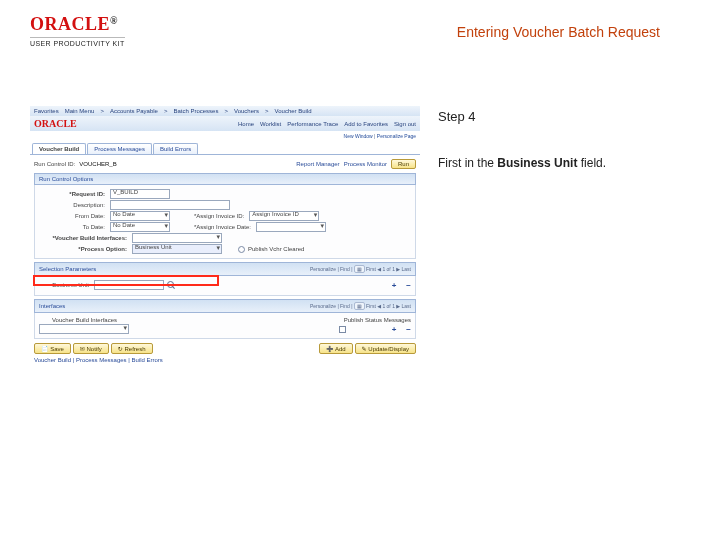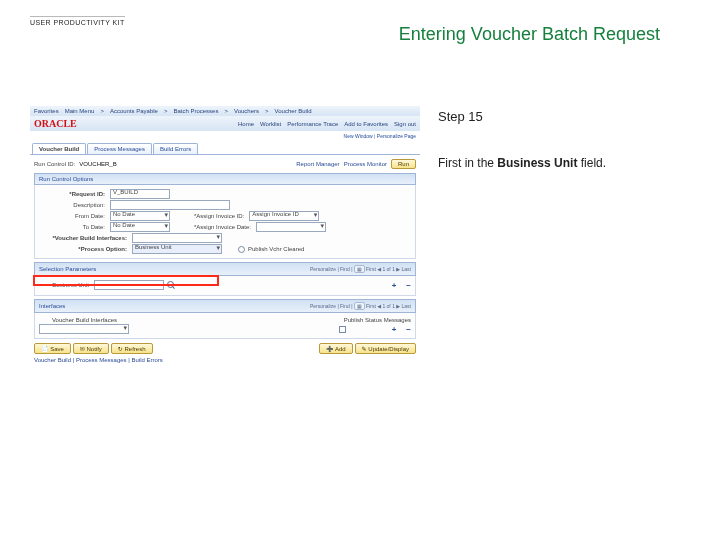--- a/index.html
+++ b/index.html
@@ -29,22 +29,22 @@
     letter-spacing: 0.4px;
     color: #222;
     margin-top: 2px;
     border-top: 1px solid #b9b9b9;
     padding-top: 2px;
   }
   .page-title {
     position: absolute;
     top: 24px;
     right: 60px;
-    font-size: 18px;
-    color: #15803d;
+    font-size: 14px;
+    color: #c2410c;
   }
   .step {
     position: absolute;
     top: 109px;
     left: 438px;
     font-size: 13px;
   }
   .instruction {
     position: absolute;
     top: 156px;
@@ -248,25 +248,28 @@
     width: 7px; height: 7px;
     border: 1px solid #7a8aa5;
     background: #fff;
     vertical-align: middle;
   }
 </style>
 </head>
 <body>
 
 <div class="brand">
+  <div class="brand-logo">
+    <span>ORACLE</span><span class="dot">®</span>
+  </div>
   <div class="brand-sub">USER PRODUCTIVITY KIT</div>
 </div>
 <div class="page-title">Entering Voucher Batch Request</div>
 
-<div class="step">Step 15</div>
+<div class="step">Step 4</div>
 <div class="instruction">
   <span>First in the </span><span class="bold">Business Unit</span><span> field.</span>
 </div>
 
 <div class="shot">
   <div class="nav1">
     <span>Favorites</span>
     <span>Main Menu</span>&gt;
     <span>Accounts Payable</span>&gt;
     <span>Batch Processes</span>&gt;

